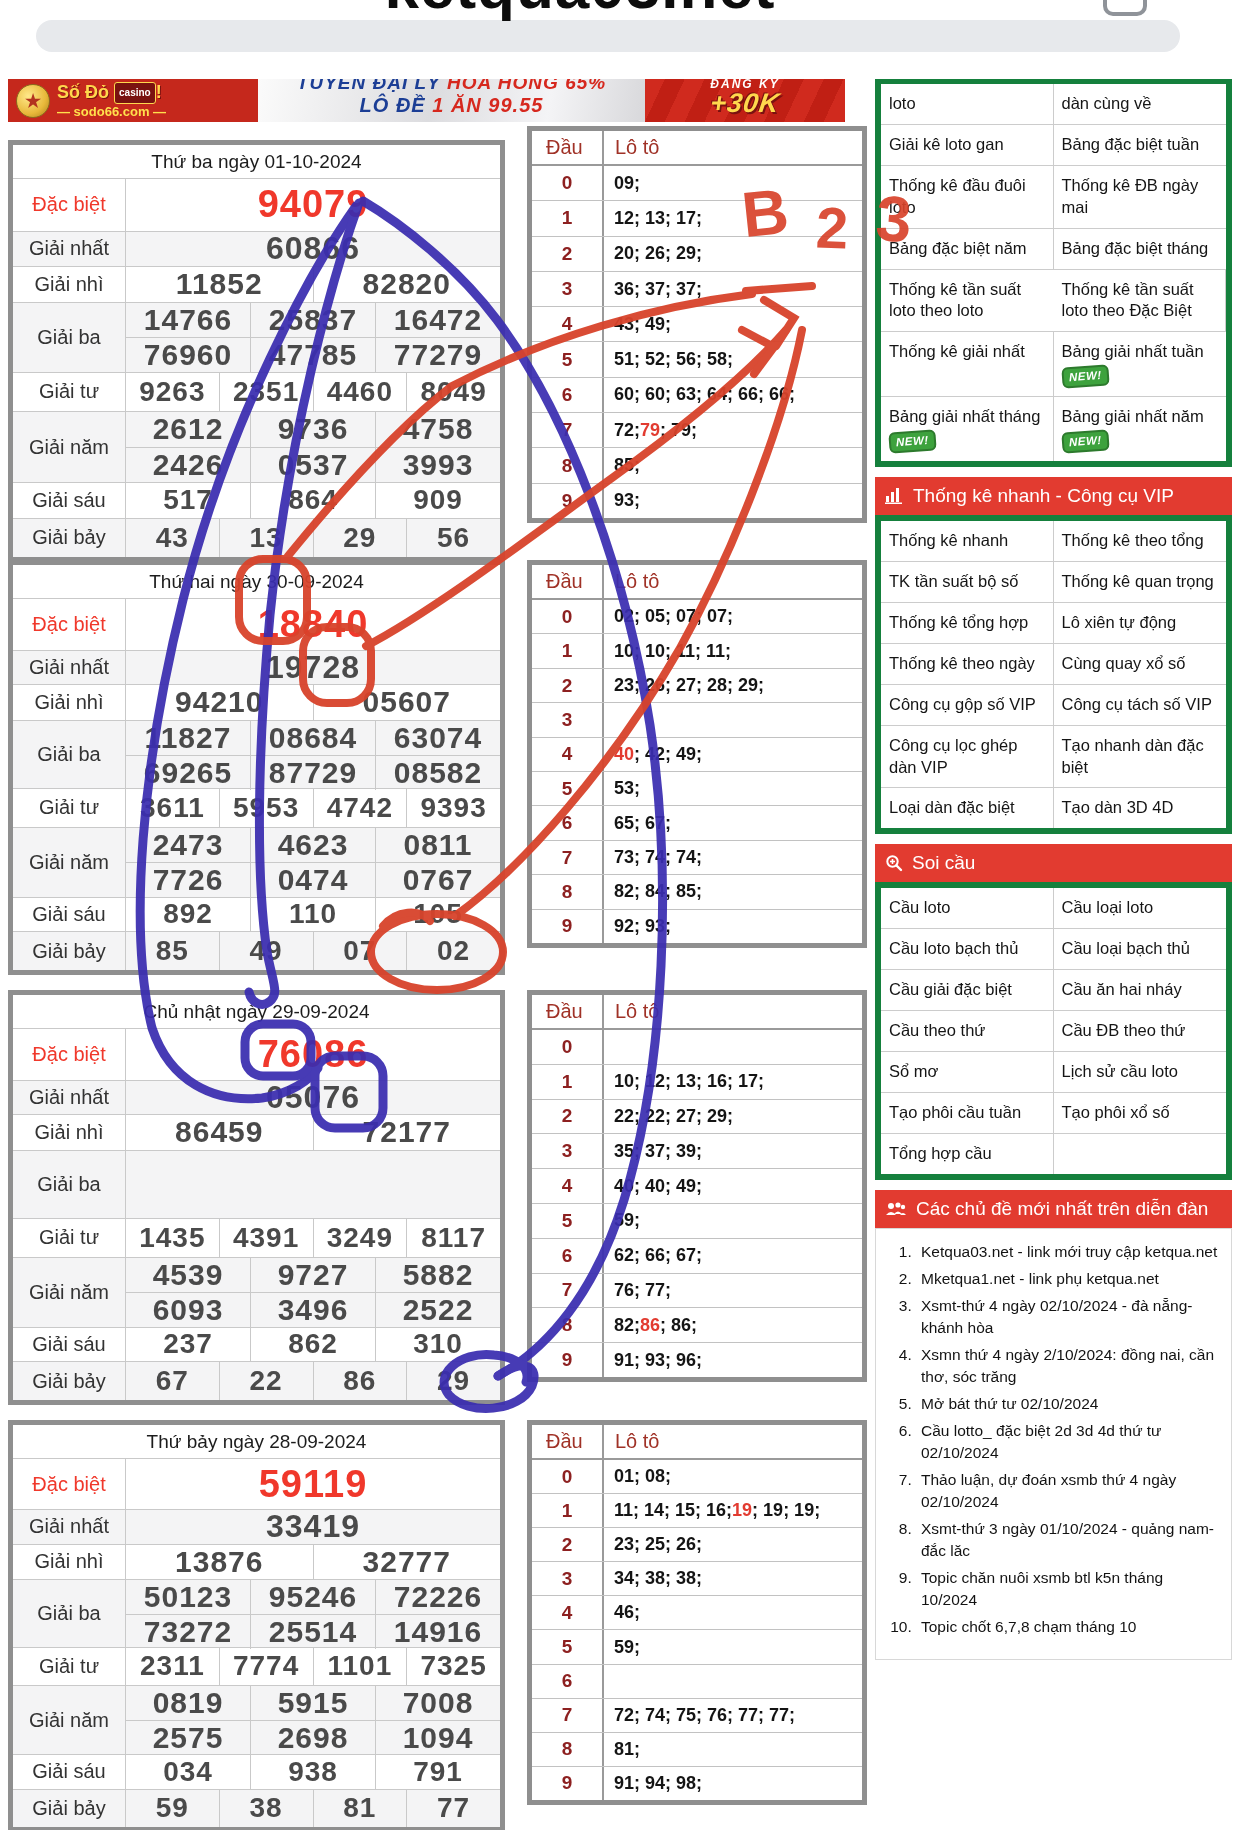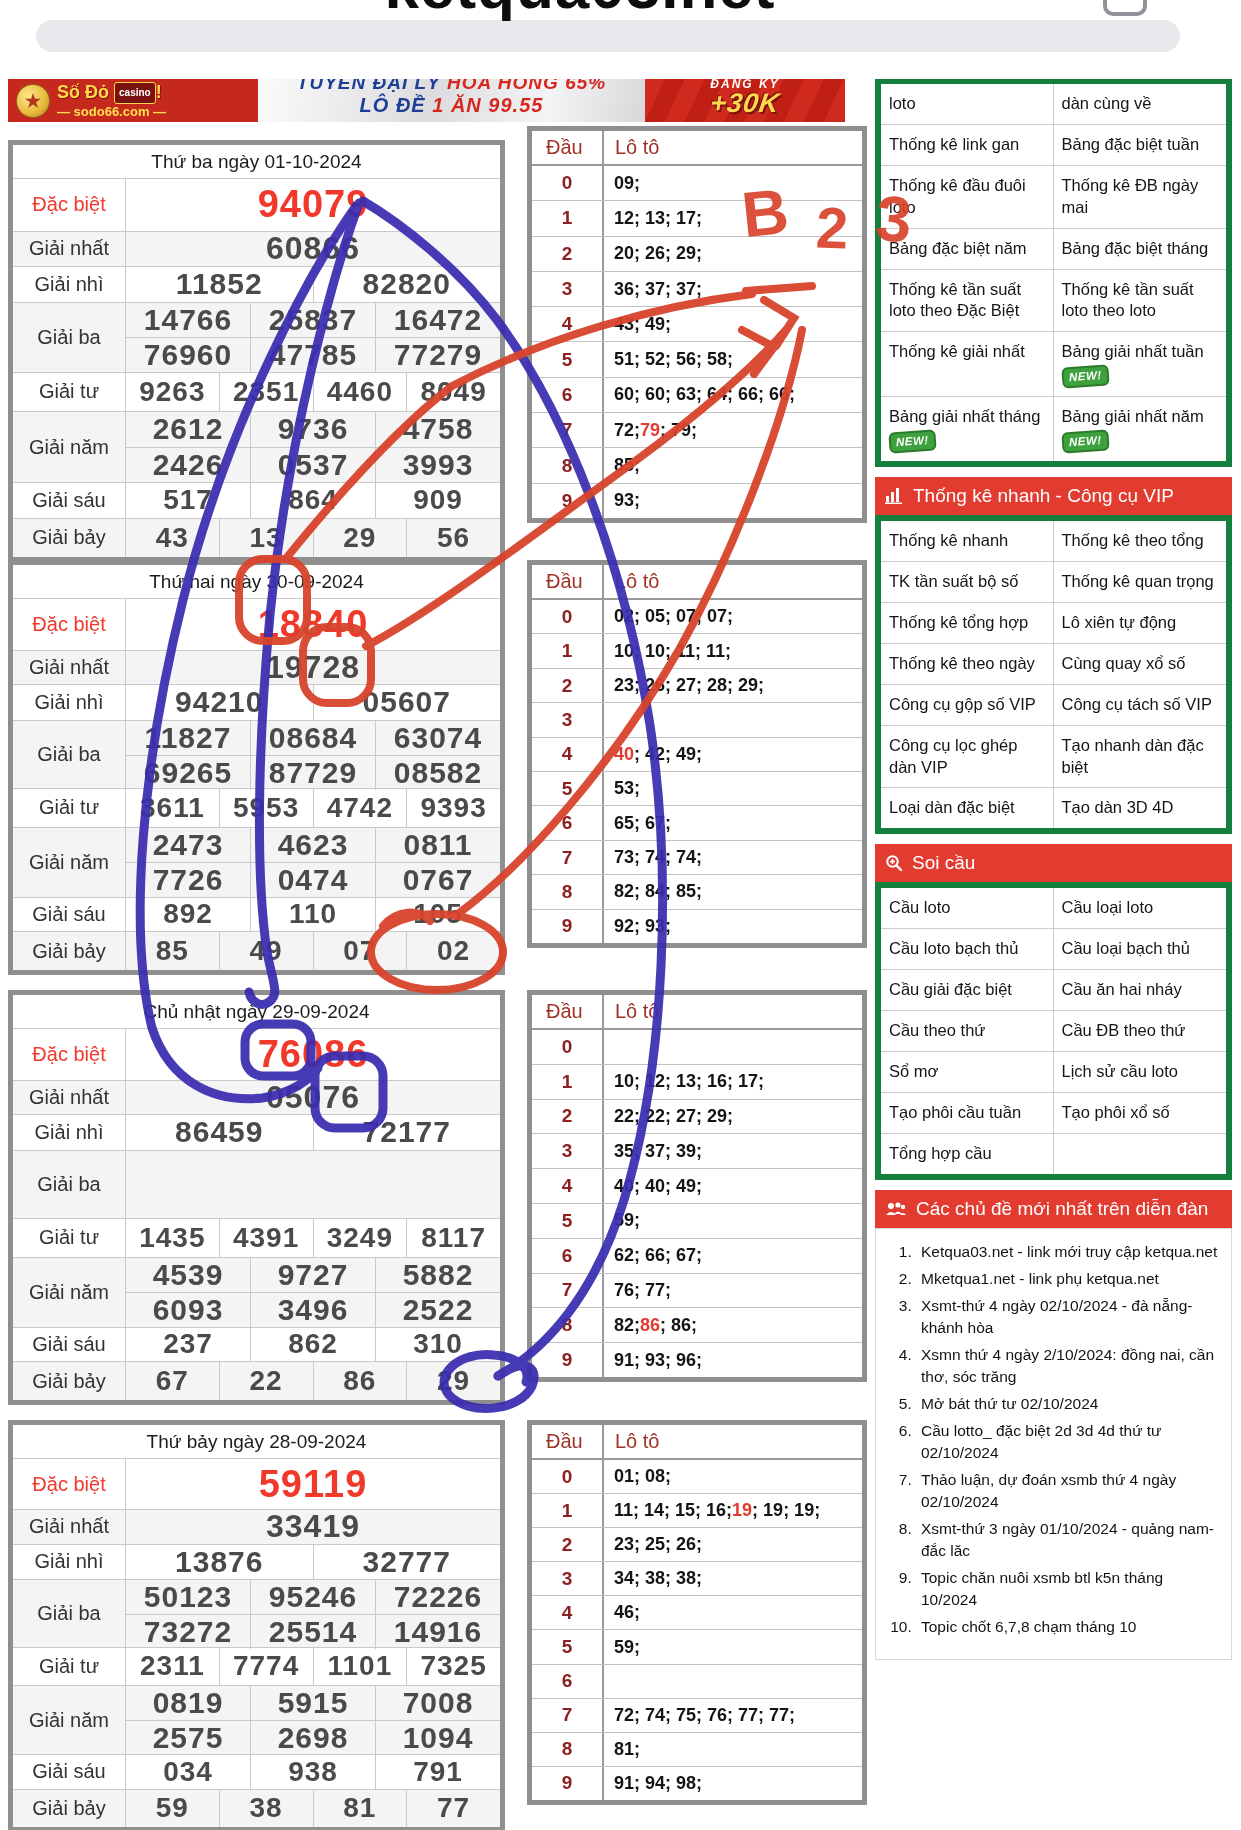--- a/index.html
+++ b/index.html
@@ -619,28 +619,28 @@
     <div class="dau-row">
       <div class="dr-d">9</div>
       <div class="dr-v">91; 94; 98;</div>
     </div>
   </div>
 
 <div class="sidebar">
   <div class="sb-grid">
       <div class="sb-cell c1">loto</div>
       <div class="sb-cell c2">dàn cùng về</div>
-      <div class="sb-cell c1">Thống kê link gan</div>
+      <div class="sb-cell c1">Giải kê loto gan</div>
       <div class="sb-cell c2">Bảng đặc biệt tuần</div>
       <div class="sb-cell c1">Thống kê đầu đuôi loto</div>
       <div class="sb-cell c2">Thống kê ĐB ngày mai</div>
       <div class="sb-cell c1">Bảng đặc biệt năm</div>
       <div class="sb-cell c2">Bảng đặc biệt tháng</div>
+      <div class="sb-cell c2">Thống kê tần suất loto theo loto</div>
       <div class="sb-cell c1">Thống kê tần suất loto theo Đặc Biệt</div>
-      <div class="sb-cell c2">Thống kê tần suất loto theo loto</div>
       <div class="sb-cell c1">Thống kê giải nhất</div>
       <div class="sb-cell c2">Bảng giải nhất tuần<br><span class="new-badge">NEW!</span></div>
       <div class="sb-cell c1 last">Bảng giải nhất tháng<br><span class="new-badge">NEW!</span></div>
       <div class="sb-cell c2 last">Bảng giải nhất năm<br><span class="new-badge">NEW!</span></div>
     </div>
 
   <div class="sb-header">
     <svg width="19" height="17" viewBox="0 0 19 17">
       <rect x="1" y="9" width="3" height="6" fill="#fff"></rect>
         <rect x="6" y="5" width="3" height="10" fill="#fff"></rect>

